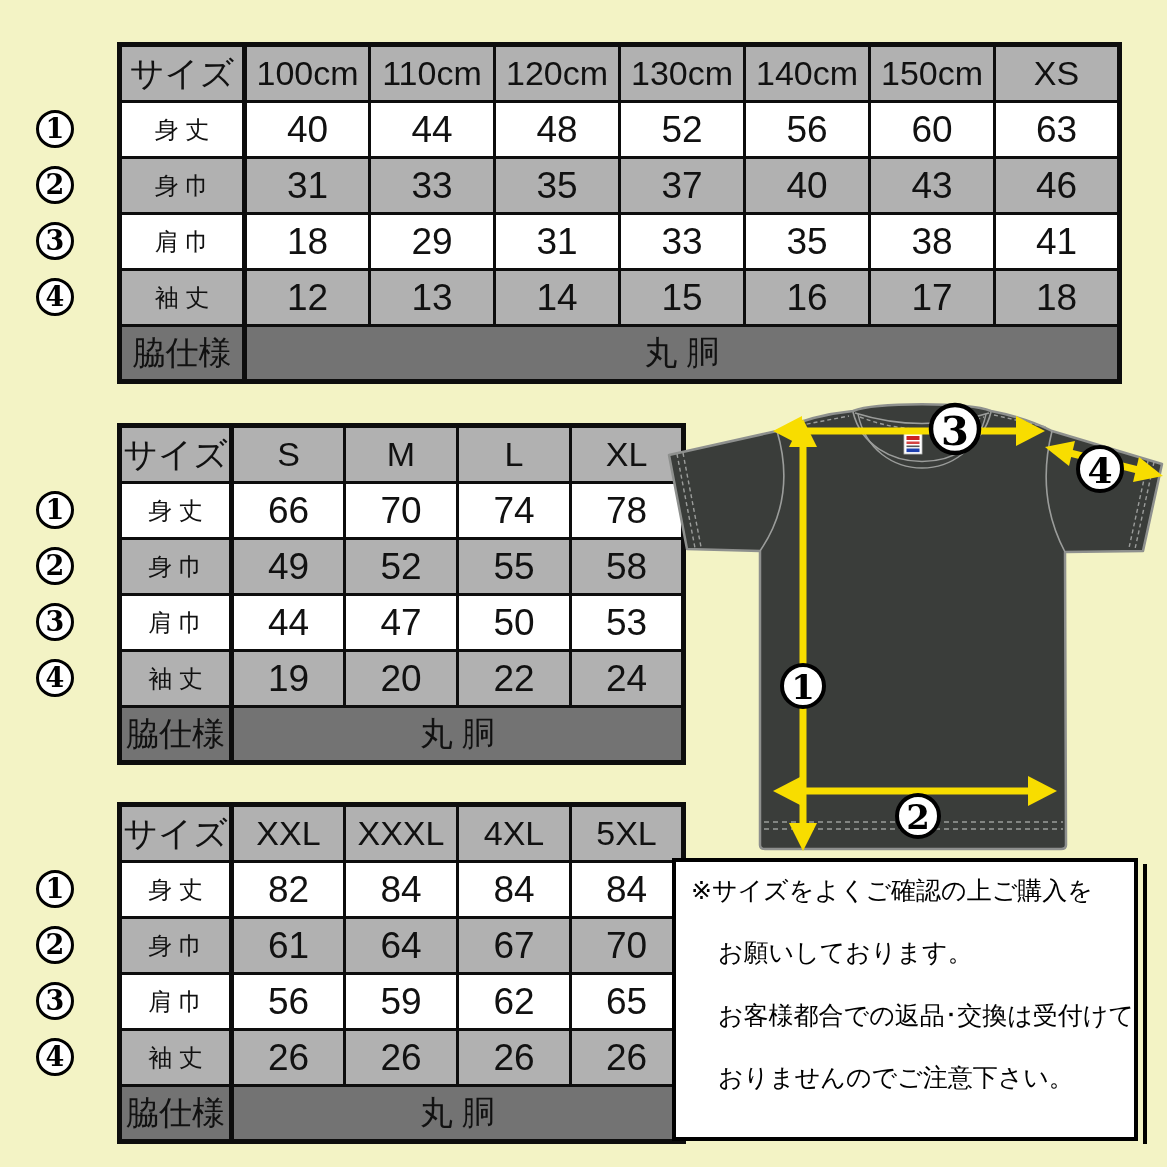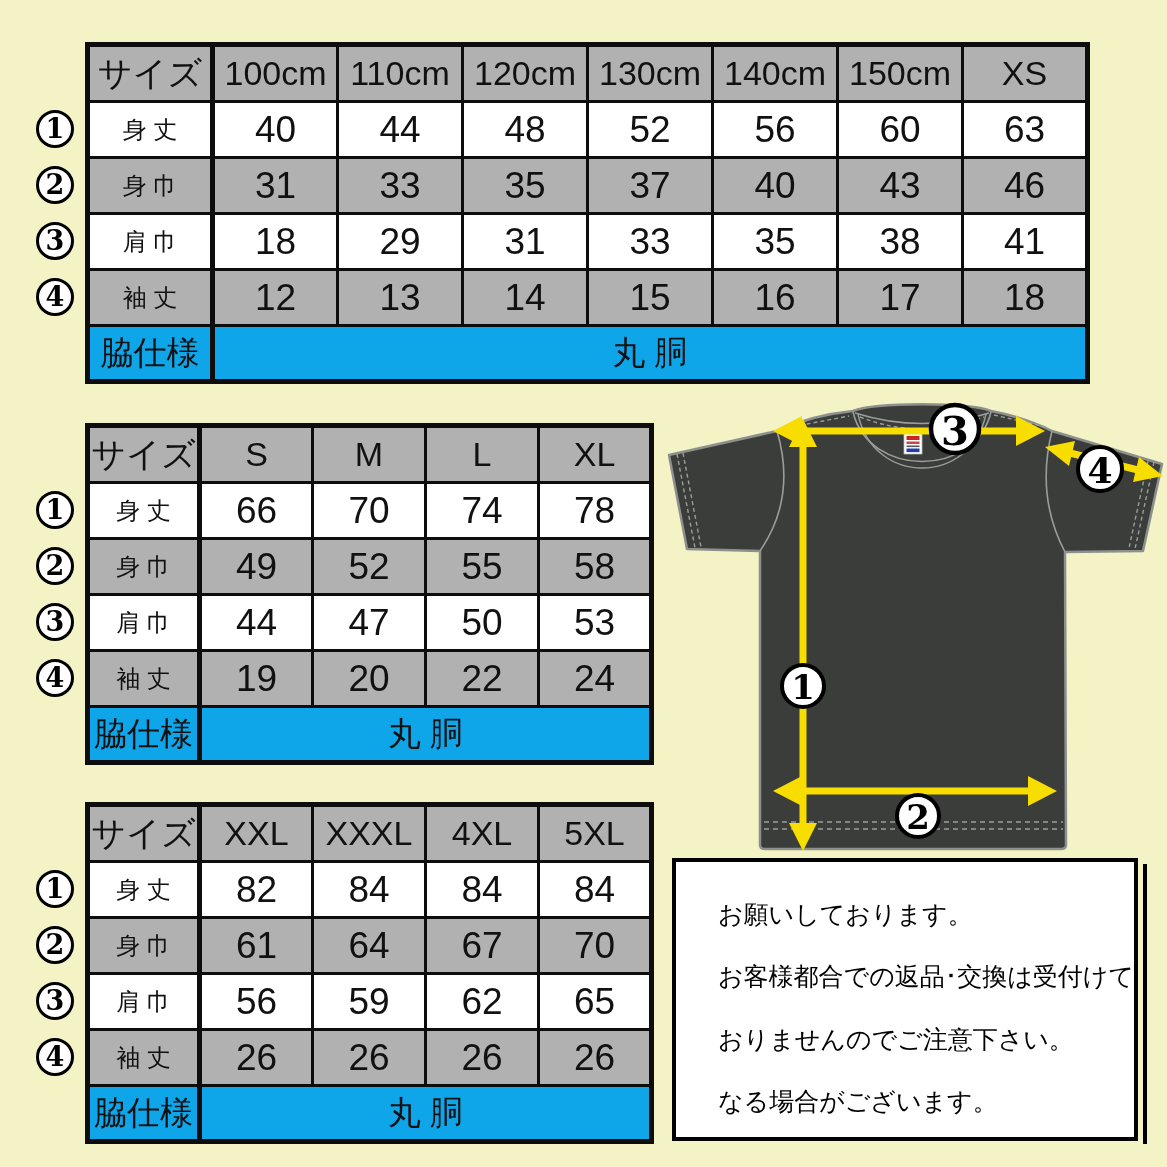--- a/index.html
+++ b/index.html
@@ -12,27 +12,27 @@
     position:relative;width:1167px;height:1167px;background:var(--bg);
     overflow:hidden;font-family:"Liberation Sans","DejaVu Sans",sans-serif;color:#111;
   }
   
   .tbl-wrap{position:absolute;}
   .tbl-wrap table{border-collapse:collapse;table-layout:fixed;}
   .tbl-wrap th,.tbl-wrap td{
     border:3px solid var(--line);text-align:center;vertical-align:middle;
     padding:0;overflow:hidden;white-space:nowrap;
   }
-  .tbl-wrap table{border:5px solid var(--line);}
+  .tbl-wrap table{border:5px solid var(--line);margin-left:32px;}
   .tbl-wrap th:first-child,.tbl-wrap td:first-child{border-right-width:5px;}
   .tbl-wrap thead tr{height:57px;background:var(--gray);}
   .tbl-wrap tbody tr{height:56px;}
   .tbl-wrap tbody tr:nth-child(odd){background:#ffffff;}
   .tbl-wrap tbody tr:nth-child(even){background:var(--gray);}
-  .tbl-wrap tbody tr.footer{height:56px;background:#0ea5e9;}
+  .tbl-wrap tbody tr.footer{height:56px;background:#737373;}
   .tbl-wrap th{font-size:34px;font-weight:normal;}
   .tbl-wrap td{font-size:37px;}
   .tbl-wrap td.lbl{font-size:24px;}
   .tbl-wrap tr.footer td{font-size:33px;}
   #table-kids{left:85px;top:42px;}
   #table-kids table{width:1000px;}
   #table-kids col{width:125px;}
   #table-adult{left:85px;top:423px;}
   #table-adult table{width:563px;}
   #table-adult col{width:113px;}
@@ -318,19 +318,19 @@
       <text x="918" y="817" font-size="34" dominant-baseline="central">2</text>
       <circle cx="955" cy="429" r="24" fill="#ffffff" stroke="#000000" stroke-width="4.5"></circle>
       <text x="955" y="430" font-size="40" dominant-baseline="central">3</text>
       <circle cx="1100" cy="469" r="22" fill="#ffffff" stroke="#000000" stroke-width="4"></circle>
       <text x="1100" y="470" font-size="36" dominant-baseline="central">4</text>
     </g>
   </svg>
 
   <div id="note-shadow"></div>
   <div id="note-box">
+      <div class="note-line">※サイズをよくご確認の上ご購入を</div>
       <div class="note-line indent">お願いしております。</div>
       <div class="note-line indent">お客様都合での返品･交換は受付けて</div>
       <div class="note-line indent">おりませんのでご注意下さい。</div>
-      <div class="note-line indent">なる場合がございます。</div>
     </div>
 
 </div>
 
 </body></html>

